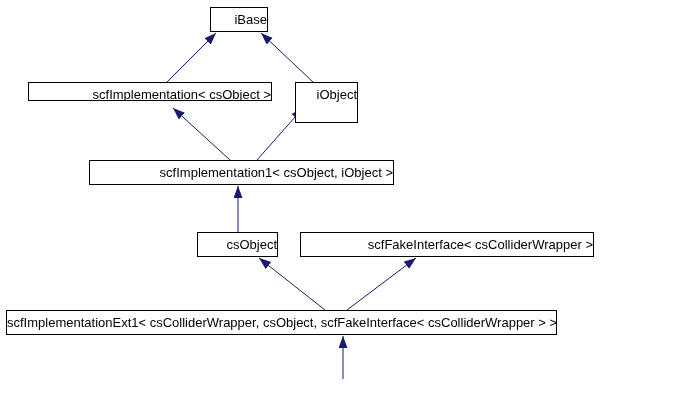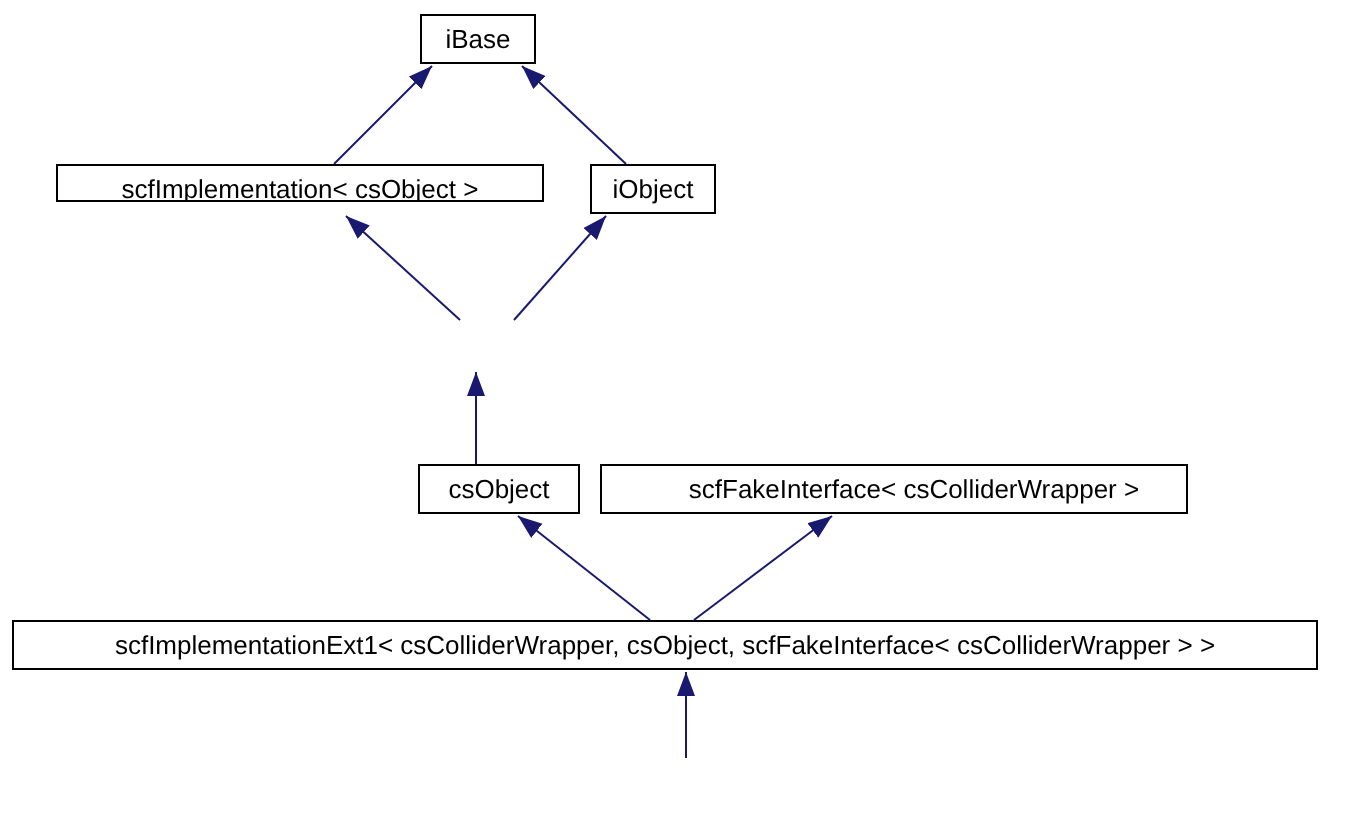--- a/index.html
+++ b/index.html
@@ -24,21 +24,21 @@
     pointer-events: none;
   }
   .node {
     position: absolute;
     box-sizing: border-box;
     border: 1px solid #000000;
     background: #ffffff;
     color: #000000;
     font-size: 13px;
     line-height: 23px;
-    text-align: center;
+    text-align: right;
     white-space: nowrap;
     overflow: hidden;
     cursor: pointer;
   }
   .node.selected {
     background: #c0c0c0;
     cursor: default;
   }
   .edge-line {
     stroke: #191970;
@@ -64,23 +64,24 @@
     <line class="edge-line" marker-end="url(#arrow)" x1="238" y1="232" x2="238" y2="186"></line>
     <line class="edge-line" marker-end="url(#arrow)" x1="325" y1="310" x2="259" y2="258"></line>
     <line class="edge-line" marker-end="url(#arrow)" x1="347" y1="310" x2="416" y2="258"></line>
     <line class="edge-line" marker-end="url(#arrow)" x1="343" y1="379" x2="343" y2="336"></line>
   </svg>
 
   <div class="node" style="left:210px; top:7px;   width:58px;  height:25px;">iBase</div>
 
   <div class="node" style="left:28px;  top:82px;  width:244px; height:19px;">scfImplementation&lt; csObject &gt;</div>
 
-  <div class="node" style="left:295px; top:82px;  width:63px;  height:25px;">iObject</div>
+  <div class="node" style="left:295px; top:82px;  width:63px;  height:41px;">iObject</div>
 
+  <div class="node" style="left:89px;  top:160px; width:305px; height:25px;">scfImplementation1&lt; csObject, iObject &gt;</div>
 
-  <div class="node" style="left:197px; top:232px; width:81px;  height:25px;margin-left:12px;">csObject</div>
+  <div class="node" style="left:197px; top:232px; width:81px;  height:25px;">csObject</div>
 
   <div class="node" style="left:300px; top:232px; width:294px; height:25px;padding-left:20px;">scfFakeInterface&lt; csColliderWrapper &gt;</div>
 
-  <div class="node" style="left:6px;   top:310px; width:653px; height:25px;">scfImplementationExt1&lt; csColliderWrapper, csObject, scfFakeInterface&lt; csColliderWrapper &gt; &gt;</div>
+  <div class="node" style="left:6px;   top:310px; width:551px; height:25px;">scfImplementationExt1&lt; csColliderWrapper, csObject, scfFakeInterface&lt; csColliderWrapper &gt; &gt;</div>
 
 
 </div>
 
 </body></html>

